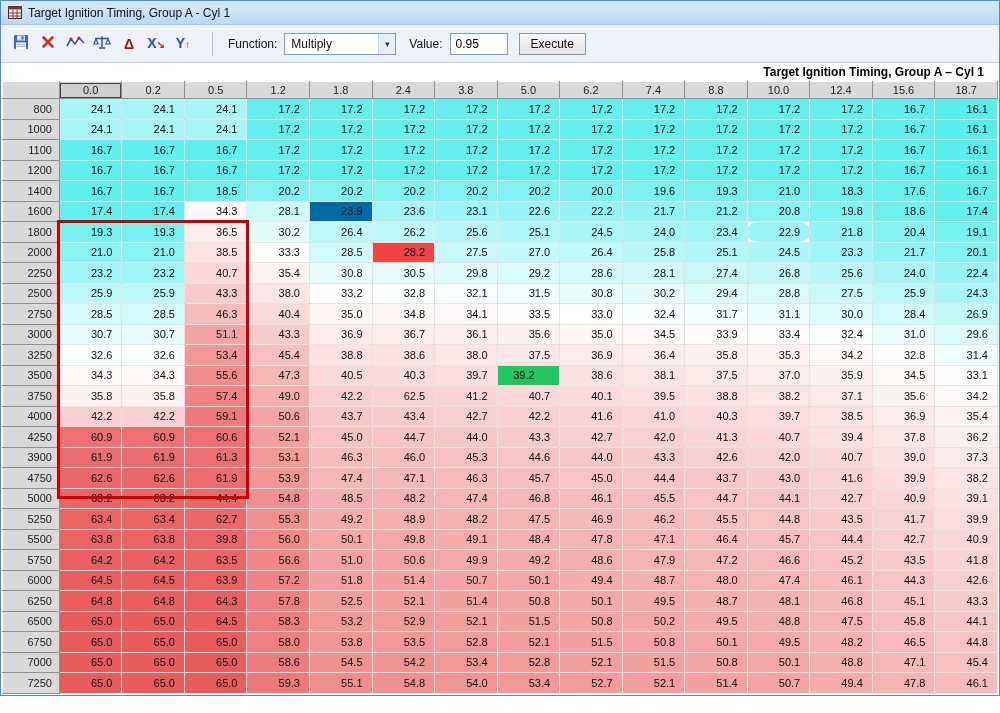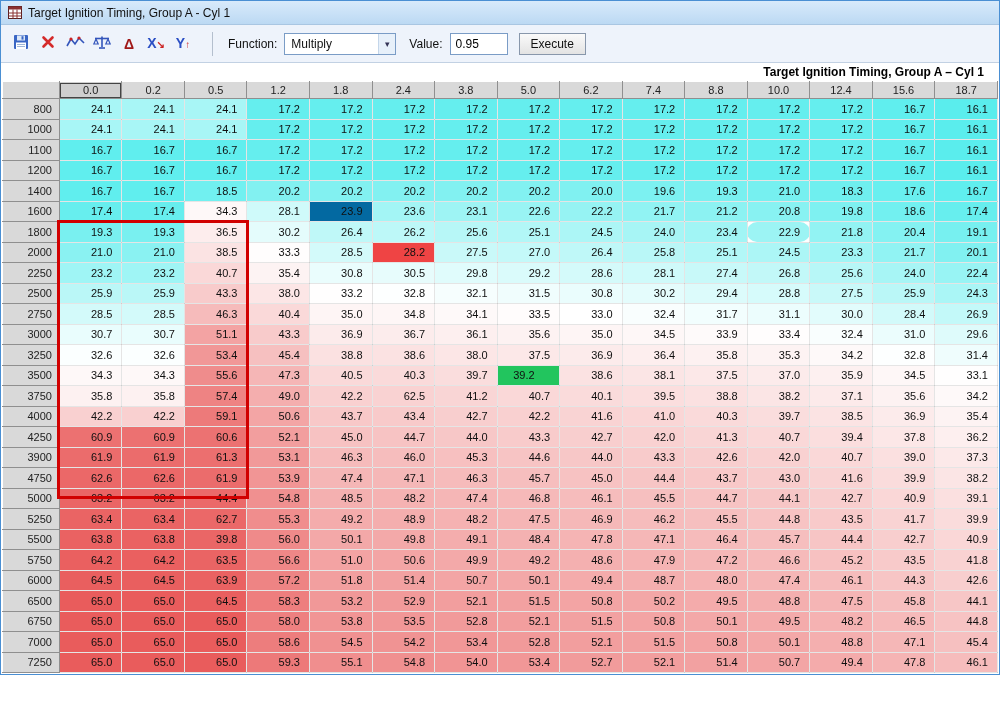--- a/index.html
+++ b/index.html
@@ -671,20 +671,38 @@
             <td class="datacell" style="background: rgb(243, 168, 168);">50.1</td>
             <td class="datacell" style="background: rgb(244, 171, 171);">49.4</td>
             <td class="datacell" style="background: rgb(244, 175, 175);">48.7</td>
             <td class="datacell" style="background: rgb(245, 179, 179);">48.0</td>
             <td class="datacell" style="background: rgb(245, 182, 182);">47.4</td>
             <td class="datacell" style="background: rgb(246, 188, 188);">46.1</td>
             <td class="datacell" style="background: rgb(247, 197, 197);">44.3</td>
             <td class="datacell" style="background: rgb(248, 206, 206);">42.6</td>
           </tr>
           <tr>
+            <th class="rowhdr">6250</th>
+            <td class="datacell" style="background: rgb(233, 93, 93);">64.8</td>
+            <td class="datacell" style="background: rgb(233, 93, 93);">64.8</td>
+            <td class="datacell" style="background: rgb(233, 96, 96);">64.3</td>
+            <td class="datacell" style="background: rgb(238, 129, 129);">57.8</td>
+            <td class="datacell" style="background: rgb(242, 156, 156);">52.5</td>
+            <td class="datacell" style="background: rgb(242, 158, 158);">52.1</td>
+            <td class="datacell" style="background: rgb(242, 161, 161);">51.4</td>
+            <td class="datacell" style="background: rgb(243, 164, 164);">50.8</td>
+            <td class="datacell" style="background: rgb(243, 168, 168);">50.1</td>
+            <td class="datacell" style="background: rgb(244, 171, 171);">49.5</td>
+            <td class="datacell" style="background: rgb(244, 175, 175);">48.7</td>
+            <td class="datacell" style="background: rgb(245, 178, 178);">48.1</td>
+            <td class="datacell" style="background: rgb(246, 185, 185);">46.8</td>
+            <td class="datacell" style="background: rgb(247, 193, 193);">45.1</td>
+            <td class="datacell" style="background: rgb(248, 203, 203);">43.3</td>
+          </tr>
+          <tr>
             <th class="rowhdr">6500</th>
             <td class="datacell" style="background: rgb(233, 92, 92);">65.0</td>
             <td class="datacell" style="background: rgb(233, 92, 92);">65.0</td>
             <td class="datacell" style="background: rgb(233, 95, 95);">64.5</td>
             <td class="datacell" style="background: rgb(238, 126, 126); margin-top: 33px;">58.3</td>
             <td class="datacell" style="background: rgb(241, 152, 152);">53.2</td>
             <td class="datacell" style="background: rgb(241, 154, 154);">52.9</td>
             <td class="datacell" style="background: rgb(242, 158, 158);">52.1</td>
             <td class="datacell" style="background: rgb(242, 161, 161);">51.5</td>
             <td class="datacell" style="background: rgb(243, 164, 164);">50.8</td>

